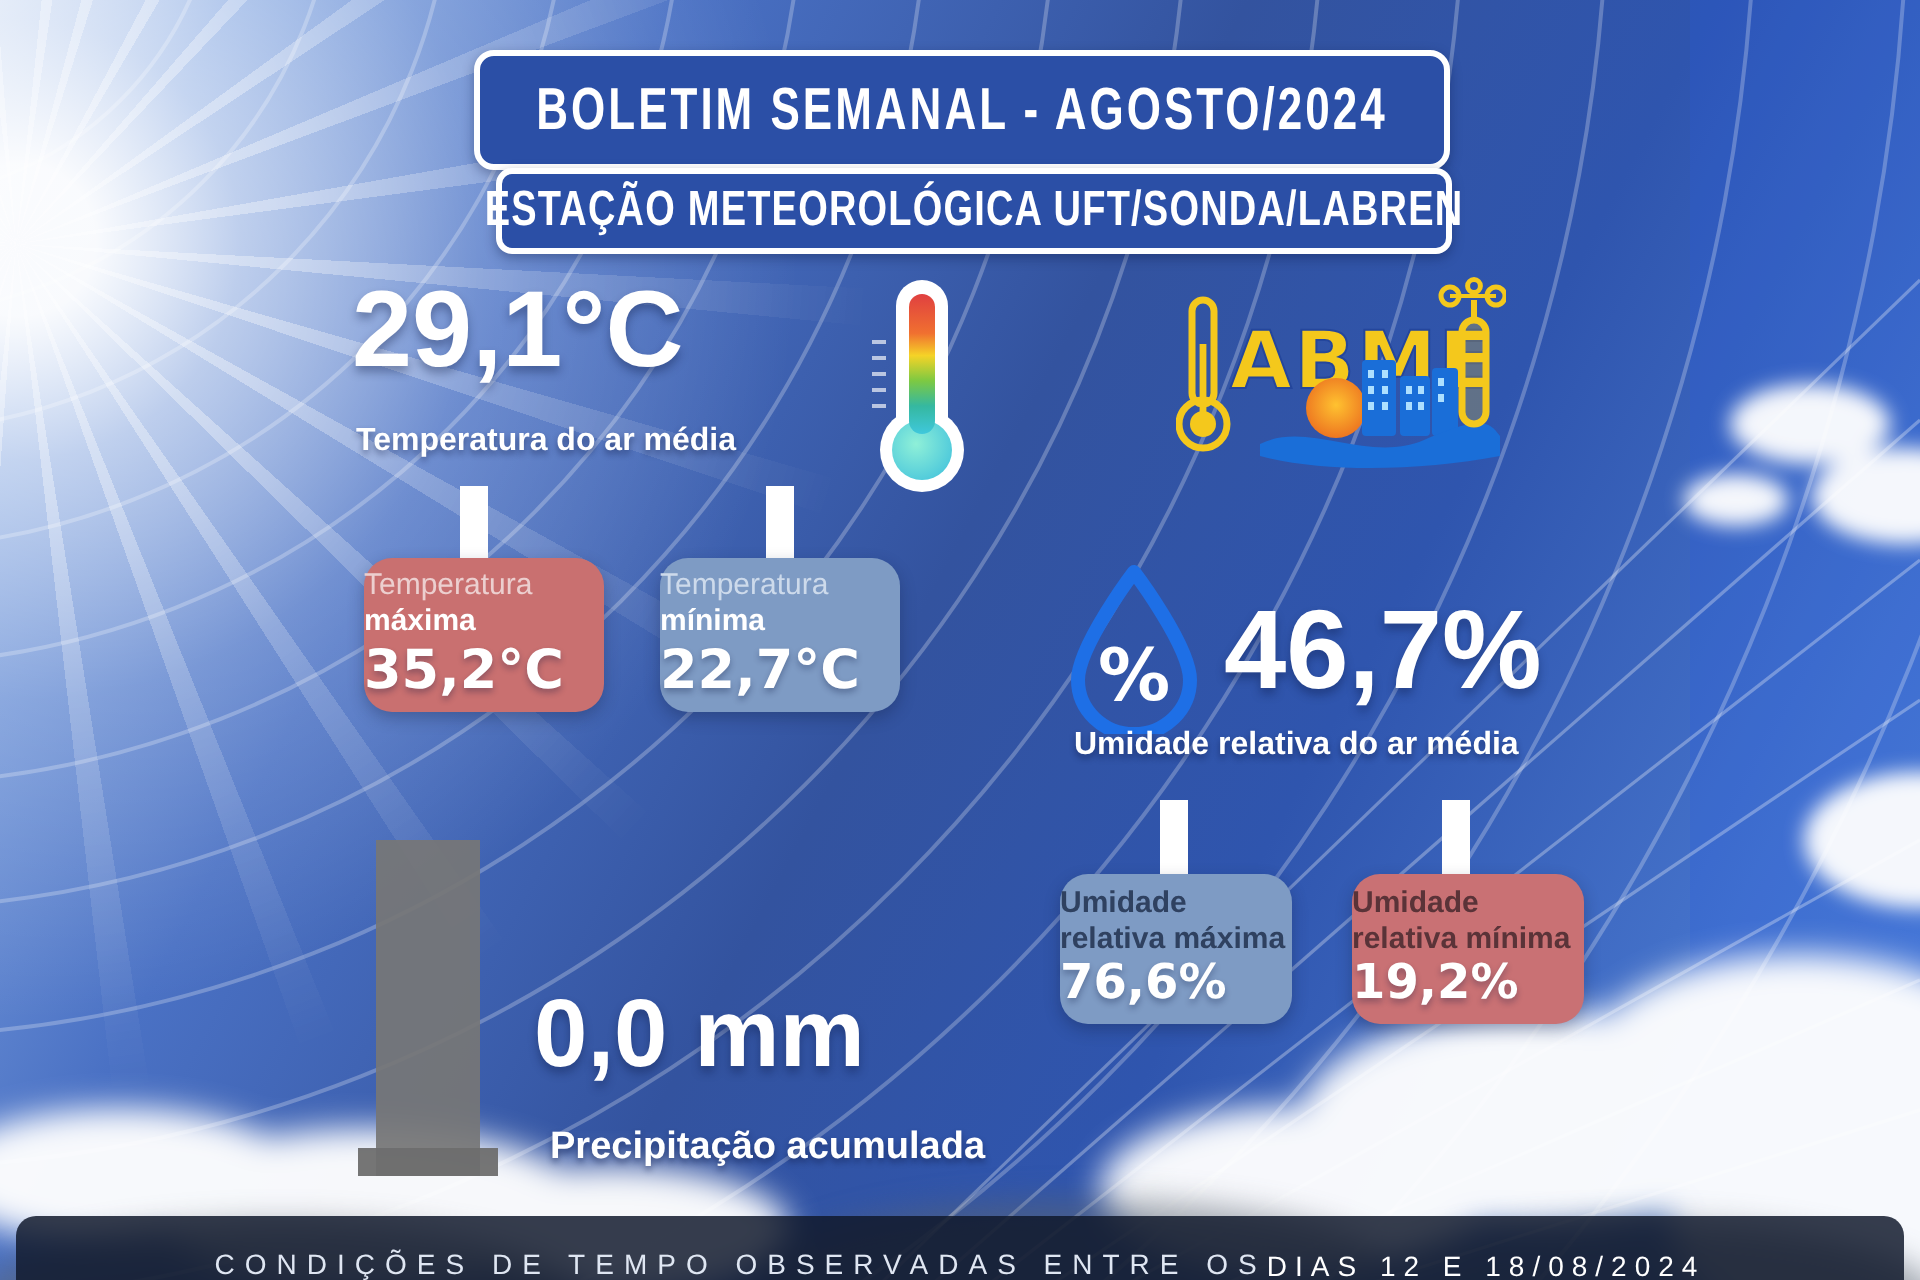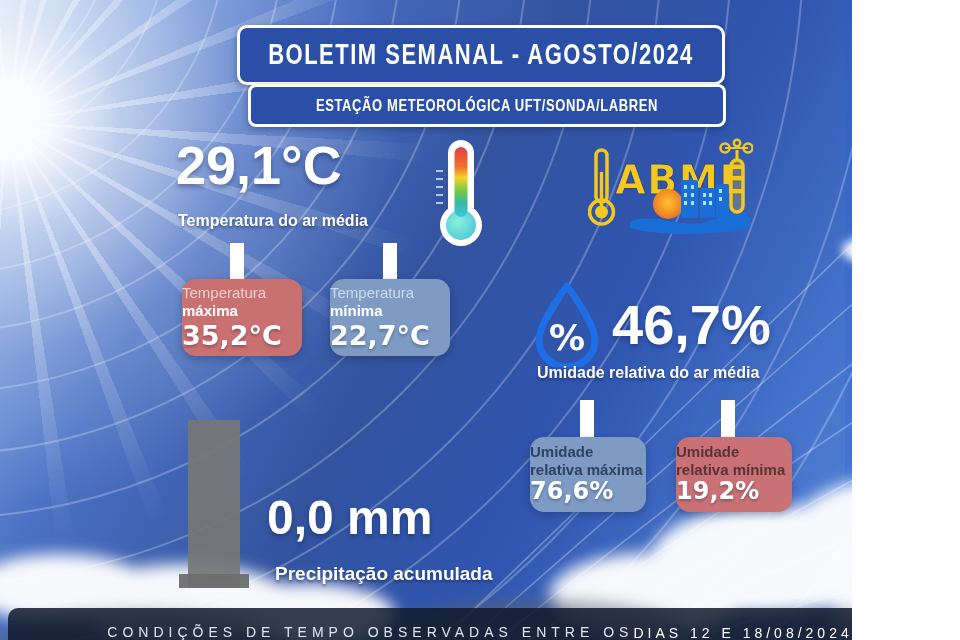--- a/index.html
+++ b/index.html
@@ -1,17 +1,17 @@
 <!DOCTYPE html>
 <html><head>
 <meta charset="utf-8">
 <style>
   html,body{margin:0;padding:0;}
   body{width:960px;height:640px;overflow:hidden;font-family:"Liberation Sans",sans-serif;}
-  .stage{position:relative;width:852px;height:640px;overflow:hidden;background:#3a62b8;}
+  .stage{position:relative;width:960px;height:640px;overflow:hidden;background:#3a62b8;}
 
   
   .sky{position:absolute;inset:0;
     background:
       radial-gradient(circle at 10px 120px, rgba(255,255,255,0.95) 0 38px, rgba(255,255,255,0.55) 110px, rgba(255,255,255,0.20) 230px, rgba(255,255,255,0) 390px),
       linear-gradient(118deg,#c8d8f2 0%,#7fa3e0 9%,#4a71c4 26%,#33539f 48%,#2f55ae 66%,#4674cc 86%,#5585d8 100%);}
   .sun-rays{position:absolute;inset:0;
     background:repeating-conic-gradient(from 15deg at 8px 122px, rgba(255,255,255,0.35) 0deg 2.5deg, rgba(255,255,255,0) 2.5deg 13deg);
     -webkit-mask-image:radial-gradient(circle at 8px 122px, #000 0 130px, rgba(0,0,0,0.5) 260px, transparent 430px);
     mask-image:radial-gradient(circle at 8px 122px, #000 0 130px, rgba(0,0,0,0.5) 260px, transparent 430px);}
@@ -28,21 +28,21 @@
   .line-hum{left:525;top:396;width:423;height:9;border-radius:5px;}
   .stub-hmax{left:580px;top:400px;height:41px;}
   .stub-hmin{left:721px;top:400px;height:41px;}
   .line-precip{left:0;top:551;width:492;height:11;border-radius:0 6px 6px 0;}
 
   
   .banner{position:absolute;background:#2b4fa6;border:3px solid #fff;border-radius:10px;
     display:flex;align-items:center;justify-content:center;color:#fff;font-weight:bold;
     box-shadow:0 2px 6px rgba(10,20,60,0.35);white-space:nowrap;}
   .banner-main{left:237px;top:25px;width:482px;height:54px;font-size:22px;letter-spacing:1.5px;}
-  .banner-sub{left:248px;top:84px;width:472px;height:37px;font-size:13px;letter-spacing:0.6px;border-radius:8px;}
+  .banner-sub{left:248px;top:84px;width:472px;height:37px;font-size:19px;letter-spacing:0.6px;border-radius:8px;}
   .banner span{display:inline-block;transform:scaleY(1.35);}
   .banner-sub span{transform:scaleY(1.3);}
 
   
   .bignum{position:absolute;color:#fff;font-weight:bold;font-family:Liberation Sans, sans-serif;
     text-shadow:0 3px 5px rgba(10,20,60,0.35);}
   .temp-avg-value{left:176px;top:134px;font-size:54px;}
   .hum-avg-value{left:612px;top:292px;font-size:56px;}
   .precip-value{left:267px;top:490px;font-size:48px;}
   .stat-label{position:absolute;color:#fff;font-weight:bold;font-size:16px;

